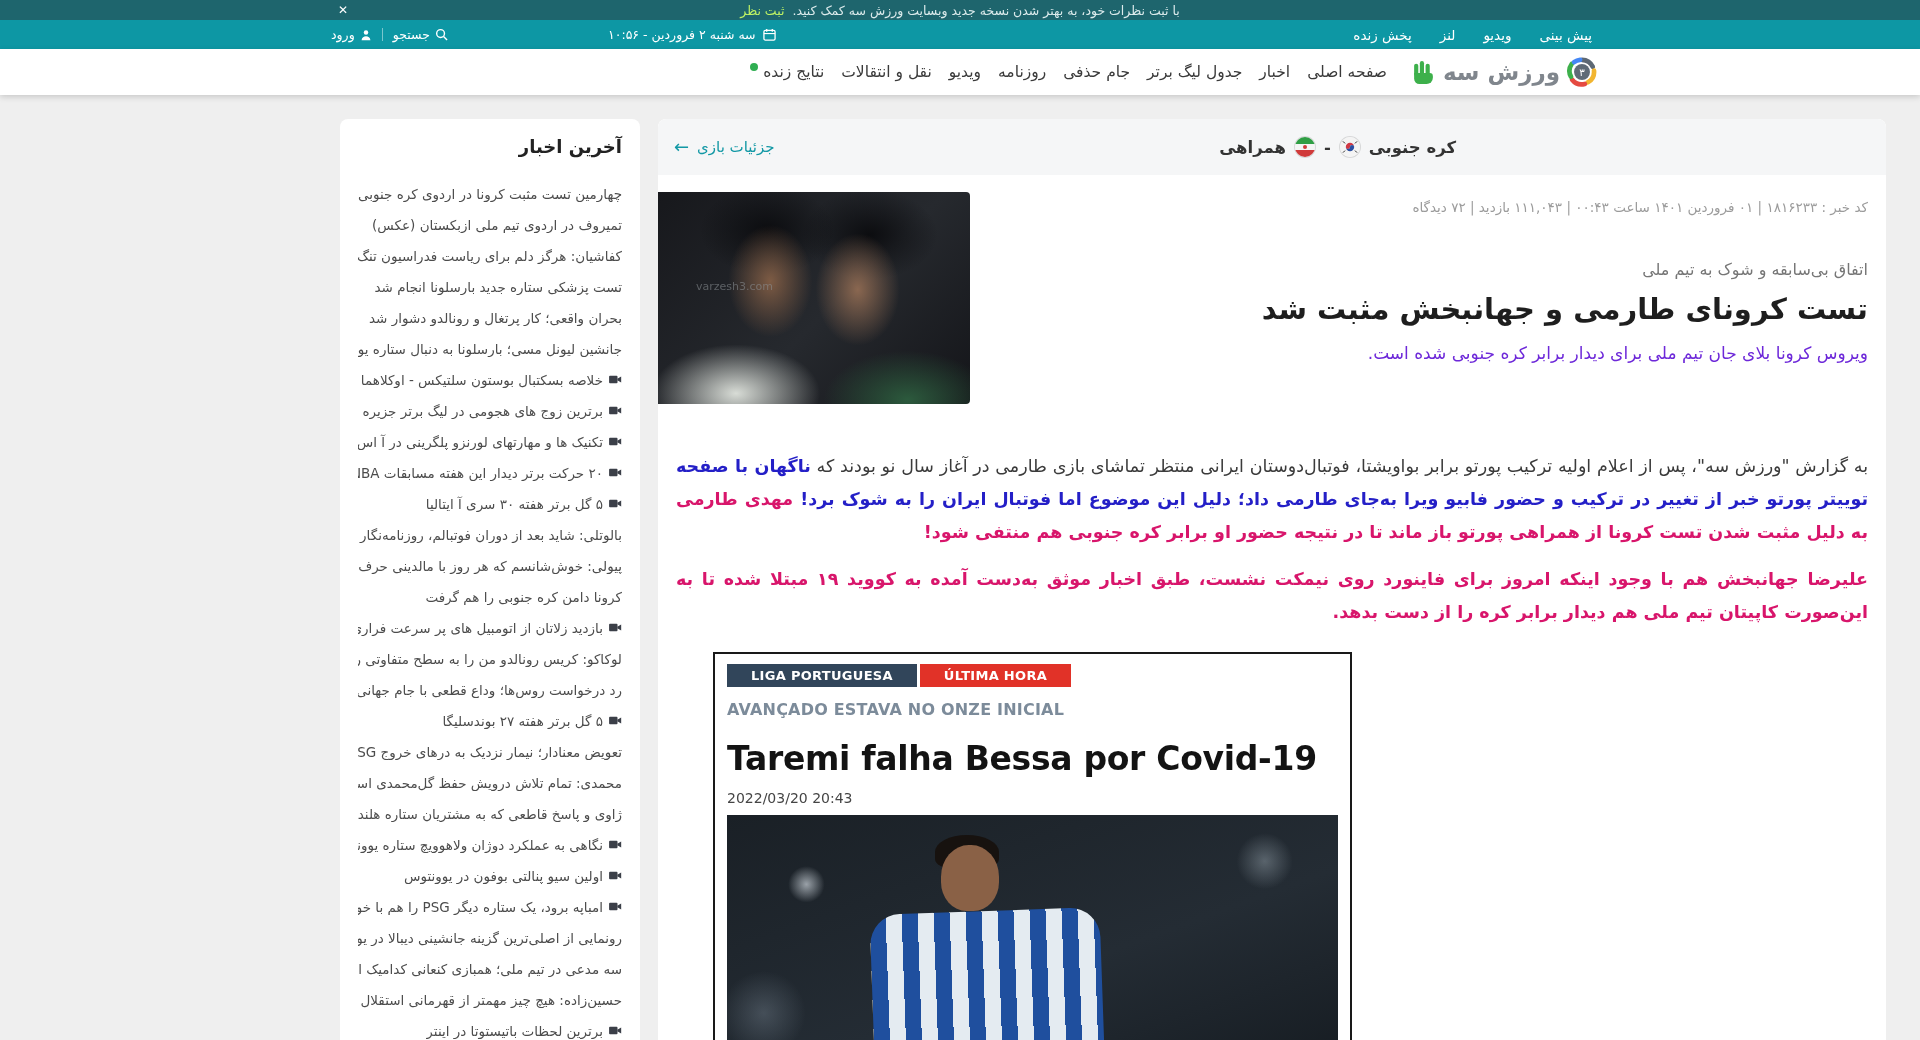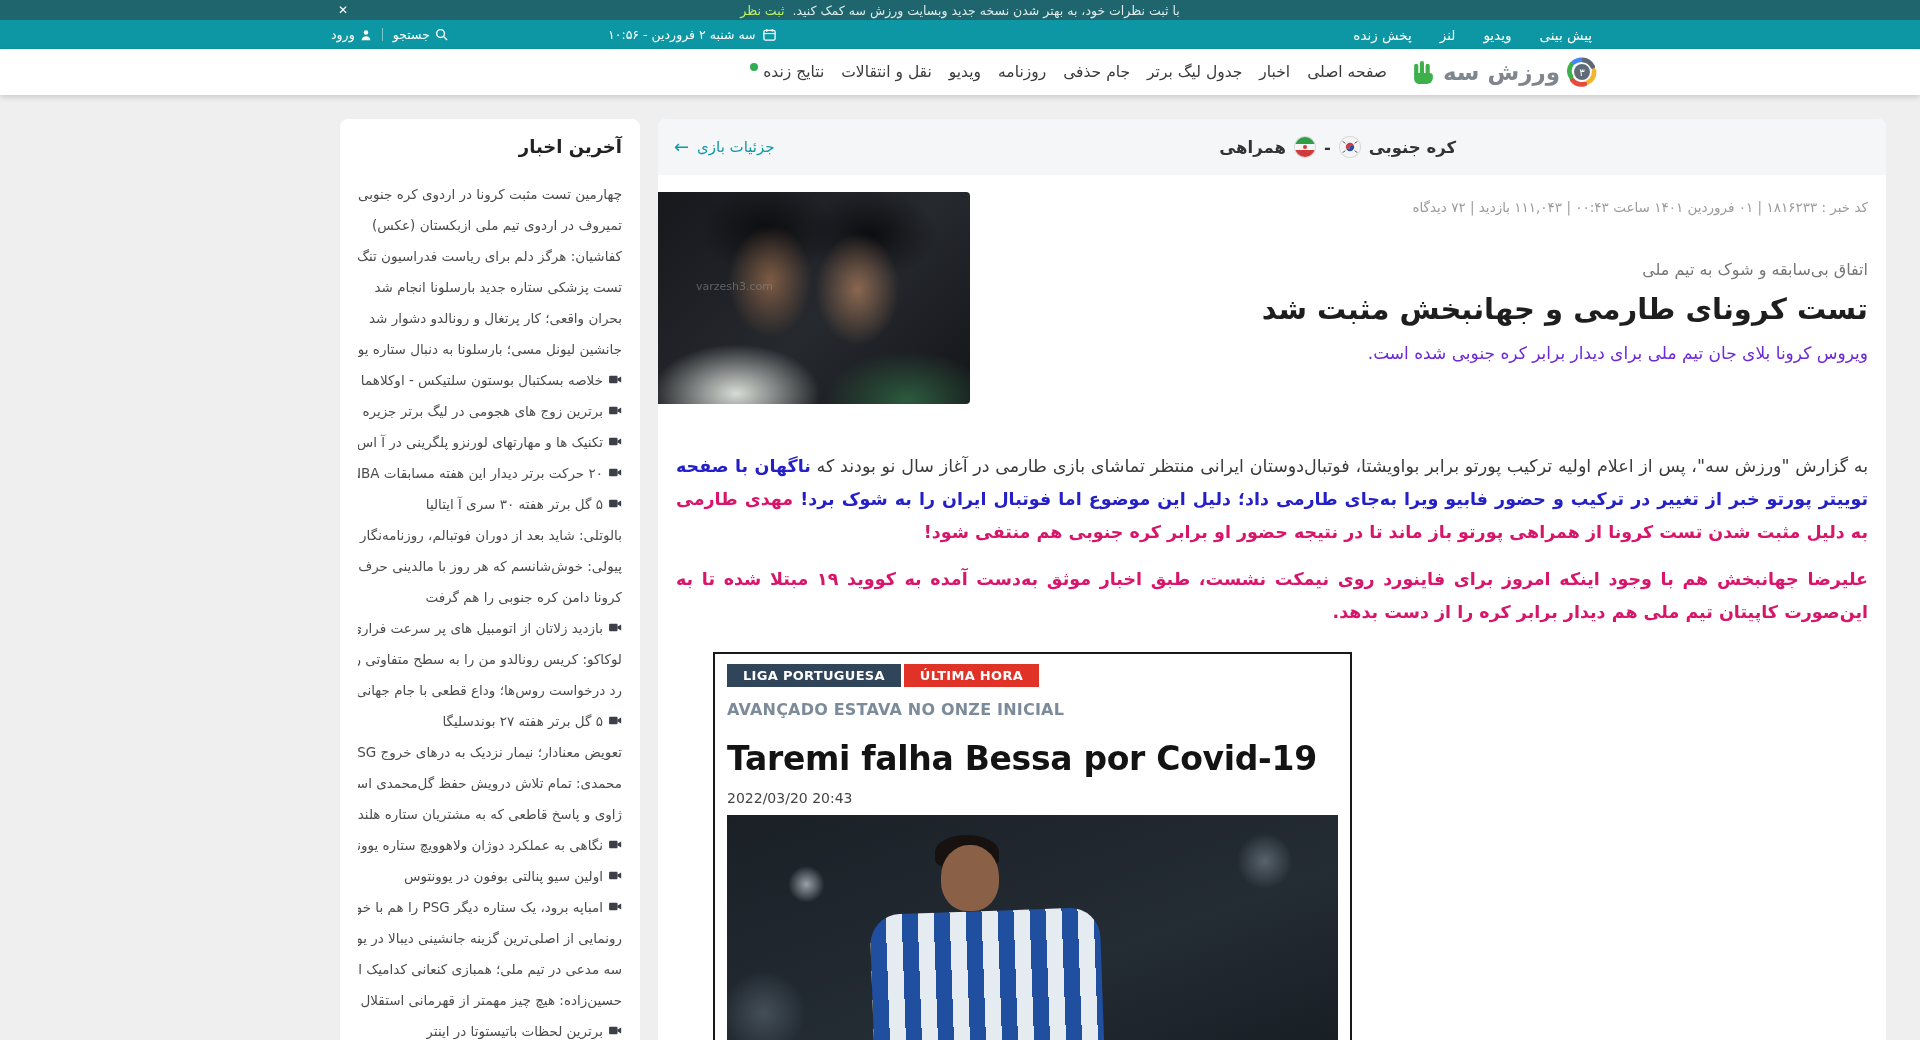--- a/index.html
+++ b/index.html
@@ -97,21 +97,21 @@
   .txt-blue  { color: #241fc7; font-weight: bold; }
   .txt-pink  { color: #d8156b; font-weight: bold; }
 
   
   .embed-card {
     direction: ltr; text-align: left;
     width: 639px; margin: 23px 516px 0 73px;
     background: #fff; border: 2px solid #191919; padding: 10px 12px 12px;
   }
   .badge-row { display: flex; gap: 3px; }
-  .badge { color: #fff; font-size: 13px; font-weight: bold; padding: 4px 16px; letter-spacing: .3px; white-space: nowrap; }
+  .badge { color: #fff; font-size: 13px; font-weight: bold; padding: 4px 24px; letter-spacing: .3px; white-space: nowrap; }
   .badge-navy { background: #31455a; }
   .badge-red  { background: #e13228; }
   .card-kicker { margin-top: 13px; font-size: 16px; font-weight: bold; color: #7c8b9a; letter-spacing: .2px; }
   .card-title { margin-top: 20px; font-size: 33px; font-weight: bold; color: #131313; letter-spacing: -.3px; }
   .card-date { margin-top: 12px; font-size: 14px; color: #454545; }
   .card-author-row { margin-top: 10px; display: flex; justify-content: space-between; align-items: center; }
   .card-author { color: #63a14e; font-size: 14px; }
   .card-comments { display: flex; align-items: center; gap: 4px; color: #9aa1a7; font-size: 13px; }
 
   .card-image {

